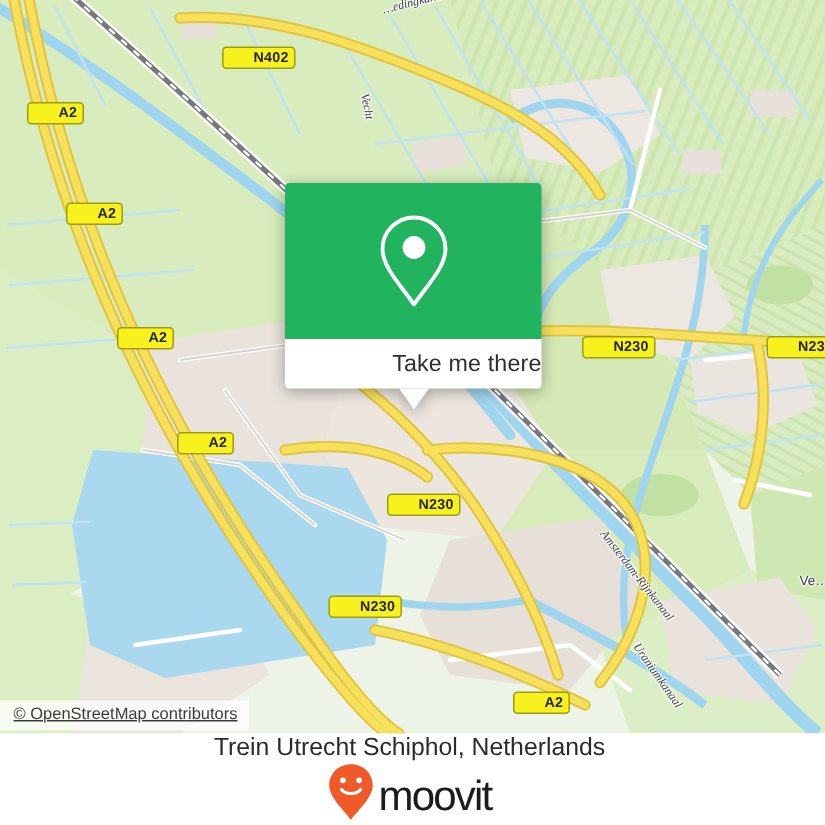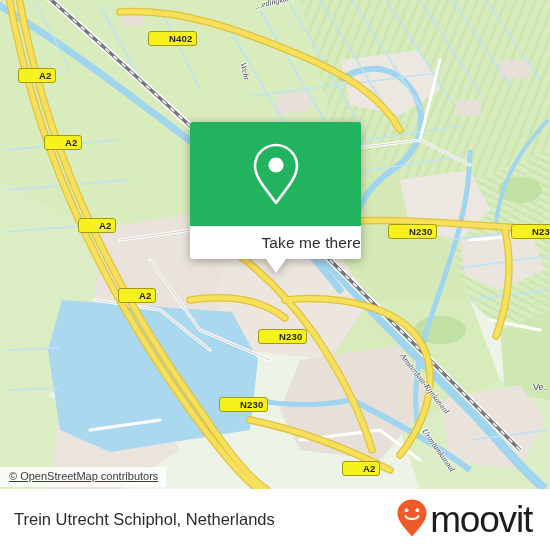--- a/index.html
+++ b/index.html
@@ -85,27 +85,27 @@
     border-top:14px solid #ffffff;
   }
 
   
   #footer{
     position:absolute;left:0;top:489px;width:550px;height:61px;
     background:#ffffff;overflow:hidden;
   }
   #footer-inner{
     position:relative;width:550px;height:61px;
-    display:flex;align-items:center;justify-content:space-between;
-    padding:0 18px 0 14px;box-sizing:border-box;
+    display:flex;align-items:center;justify-content:flex-start;
+    padding:0 18px 0 14px;box-sizing:border-box;flex-direction:column;
   }
   #footer-title{font-size:16.5px;color:#2b2b2b;white-space:nowrap;}
   #brand{display:flex;align-items:center;gap:2px;}
   #brand-word{
-    font-size:37px;color:#1c1c1c;letter-spacing:-1.2px;
+    font-size:28px;color:#1c1c1c;letter-spacing:-1.2px;
     font-weight:500;line-height:30px;
   }
 </style>
 </head>
 <body>
 
 <div id="app">
 
   <div id="map">
 

